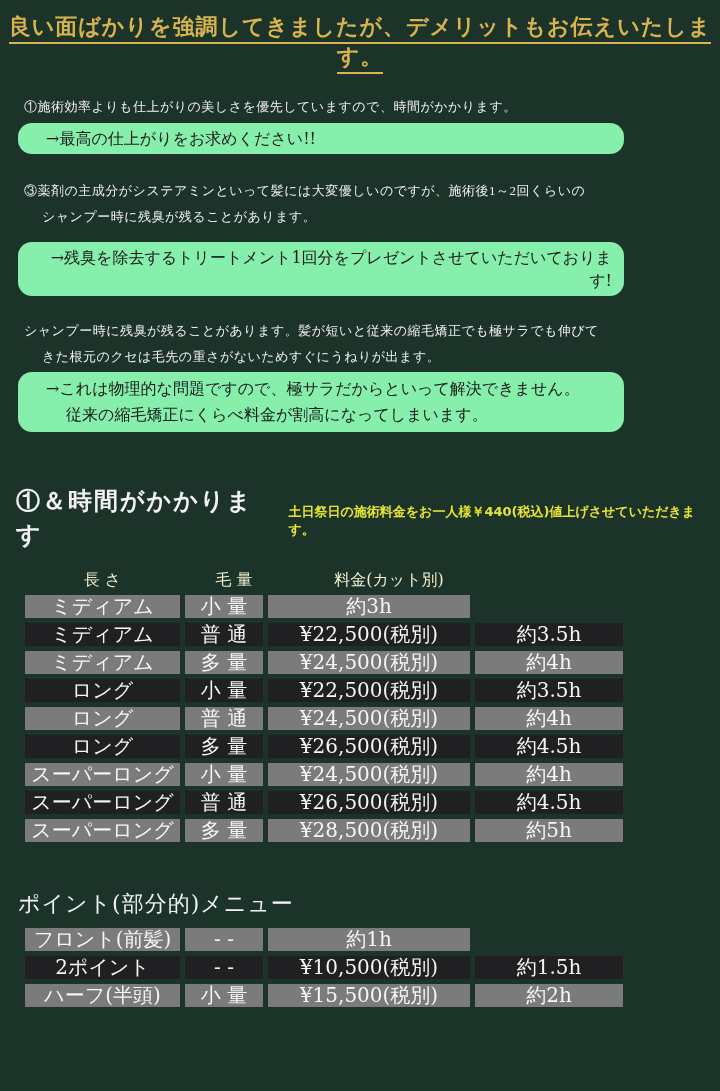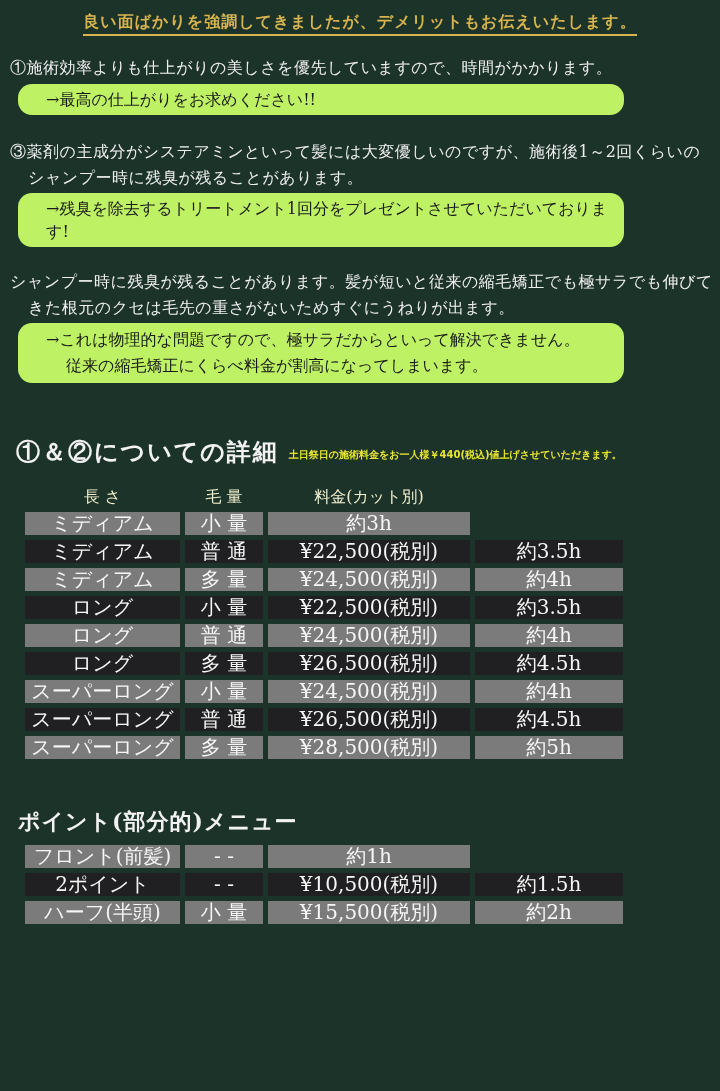--- a/index.html
+++ b/index.html
@@ -17,83 +17,84 @@
   body {
     height: 1091px;
     background: var(--bg);
     font-family: "DejaVu Serif", "Liberation Serif", serif;
     overflow: hidden;
   }
 
   .main-title {
     margin-top: 12px;
     text-align: center;
-    font-size: 16px;
+    font-size: 22px;
     font-weight: bold;
     letter-spacing: 1px;
     color: var(--gold);
   }
   .underline-gold {
     border-bottom: 2px solid var(--gold);
     padding-bottom: 3px;
   }
 
   .intro-line {
     color: var(--text-white);
-    font-size: 16px;
+    font-size: 13px;
     line-height: 22px;
-    margin-left: 10px;
+    margin-left: 24px;
     letter-spacing: 0.5px;
+    font-family: Liberation Serif, serif;
   }
   .mt-item1 { margin-top: 24px; }
   .mt-item2 { margin-top: 7px; }
   .intro-wrap { margin-top: 24px; }
   .intro-wrap .intro-line { line-height: 26px; }
   .intro-wrap .cont { padding-left: 18px; }
   .mt-item4 { margin-top: 22px; }
 
   .callout {
-    background: #bef264;
+    background: #86efac;
     border-radius: 14px;
     width: 606px;
     margin: 5px 0 0 18px;
     padding: 4px 12px 4px 28px;
     color: #1a1a1a;
     font-size: 16px;
     line-height: 23px;
   }
   .callout.two-line { line-height: 26px; margin-top: 2px; }
   .callout .line2 { padding-left: 20px; }
-  .mt-callout3 { margin-top: 2px; }
+  .mt-callout3 { margin-top: 12px; text-align: right; }
 
   .detail-header-row {
     display: flex;
     align-items: center;
     margin: 52px 0 0 16px;
     gap: 10px;
   }
   .detail-heading {
     font-size: 24px;
     line-height: 34px;
     font-weight: bold;
     letter-spacing: 2px;
     color: #f2f2f2;
   }
   .detail-note {
     font-family: "DejaVu Sans", "Liberation Sans", sans-serif;
-    font-size: 10px;
+    font-size: 13px;
     font-weight: bold;
     color: var(--yellow);
     padding-top: 6px;
   }
 
   .grid-header {
     display: grid;
     grid-template-columns: 155px 78px 202px 148px;
-    column-gap: 5px;
+    column-gap: 15px;
     margin: 18px 0 0 25px;
   }
   .hcell {
     color: var(--cream);
     font-size: 16px;
     line-height: 20px;
     text-align: center;
   }
 
   .tbody { margin: 5px 0 0 25px; }
@@ -112,21 +113,21 @@
     white-space: nowrap;
     overflow: hidden;
   }
   .trow.gray .tcell { background: var(--row-gray); }
   .trow.dark .tcell { background: var(--row-dark); }
 
   .point-heading {
     margin: 47px 0 0 18px;
     font-size: 22px;
     line-height: 30px;
-    font-weight: bold;
+    font-weight: normal;
     letter-spacing: 1px;
     color: #f2f2f2;
   }
   .tbody.second { margin-top: 9px; }
 </style>
 </head>
 <body>
 
 <div>
 
@@ -152,21 +153,21 @@
     <p class="intro-line">シャンプー時に残臭が残ることがあります。髪が短いと従来の縮毛矯正でも極サラでも伸びて</p>
     <p class="intro-line cont">きた根元のクセは毛先の重さがないためすぐにうねりが出ます。</p>
   </div>
 
   <div class="callout two-line">
     <div>→これは物理的な問題ですので、極サラだからといって解決できません。</div>
     <div class="line2">従来の縮毛矯正にくらべ料金が割高になってしまいます。</div>
   </div>
 
   <div class="detail-header-row">
-    <h2 class="detail-heading">①＆②についての詳細</h2>
+    <h2 class="detail-heading">①＆時間がかかります</h2>
     <span class="detail-note">土日祭日の施術料金をお一人様￥440(税込)値上げさせていただきます。</span>
   </div>
 
   <div class="grid-header">
     <div class="hcell">長 さ</div>
     <div class="hcell">毛 量</div>
     <div class="hcell">料金(カット別)</div>
   </div>
 
   <div class="tbody">

